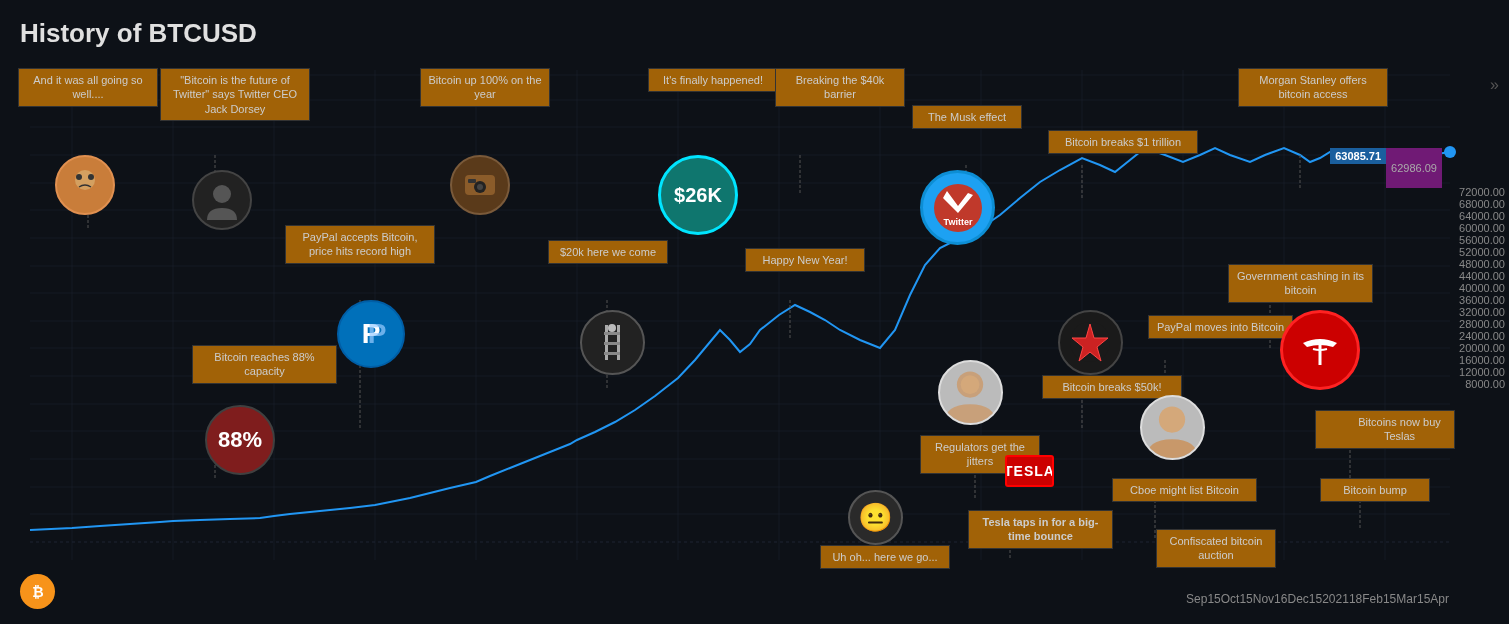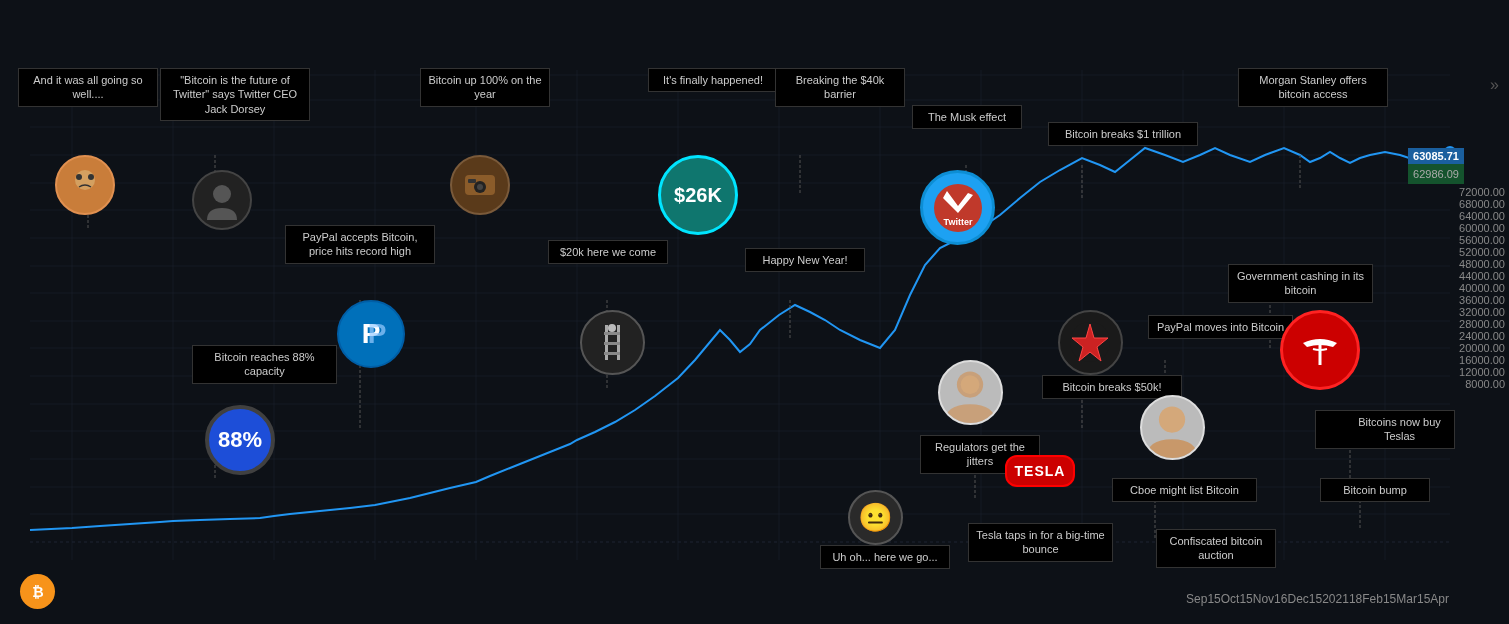--- a/index.html
+++ b/index.html
@@ -47,43 +47,43 @@
       left: 30px;
       right: 60px;
       display: flex;
       justify-content: flex-end;
       font-size: 12px;
       color: #888;
     }
     
     .price-tag {
       position: absolute;
-      right: 45px;
+      right: 67px;
       top: 148px;
       display: flex;
-      flex-direction: column;
+      flex-direction: row;
       align-items: flex-start;
     }
     .price-high {
       background: #1a5f9e;
       color: #fff;
       font-size: 11px;
       padding: 2px 5px;
       font-weight: bold;
     }
     .price-low {
-      background: #14532d;
+      background: #701a75;
       color: #aaa;
       font-size: 11px;
-      padding: 4px 5px;
+      padding: 14px 5px;
     }
     
     .annotation {
       position: absolute;
-      background: #000000;
+      background: #a16207;
       border: 1px solid #333;
       padding: 4px 7px;
       font-size: 11px;
       color: #ccc;
       text-align: center;
       max-width: 150px;
       line-height: 1.3;
     }
     
     .circle-icon {
@@ -109,20 +109,21 @@
       right: 10px;
       bottom: 530px;
       color: #555;
       font-size: 16px;
     }
   </style>
 </head>
 <body>
 
 <div class="chart-container">
+  <div class="title">History of BTCUSD</div>
 
   <svg class="chart-svg" viewBox="0 0 1509 624" xmlns="http://www.w3.org/2000/svg">
 
     <line x1="30" y1="75" x2="1450" y2="75" stroke="#1e2433" stroke-width="0.5"></line>
     <line x1="30" y1="100" x2="1450" y2="100" stroke="#1e2433" stroke-width="0.5"></line>
     <line x1="30" y1="127" x2="1450" y2="127" stroke="#1e2433" stroke-width="0.5"></line>
     <line x1="30" y1="155" x2="1450" y2="155" stroke="#1e2433" stroke-width="0.5"></line>
     <line x1="30" y1="183" x2="1450" y2="183" stroke="#1e2433" stroke-width="0.5"></line>
     <line x1="30" y1="210" x2="1450" y2="210" stroke="#1e2433" stroke-width="0.5"></line>
     <line x1="30" y1="238" x2="1450" y2="238" stroke="#1e2433" stroke-width="0.5"></line>
@@ -410,29 +411,29 @@
   </div>
 
   <div class="circle-icon" style="left:938px;top:360px;width:65px;height:65px;background:#bbb;border:2px solid #ddd;overflow:hidden;">
     <svg width="65" height="65" viewBox="0 0 65 65">
       <circle cx="32" cy="24" r="14" fill="#c8a07a"></circle>
       <path d="M5 65 Q5 45 32 45 Q59 45 59 65" fill="#c8a07a"></path>
       <circle cx="32" cy="24" r="10" fill="#d4a87a"></circle>
     </svg>
   </div>
 
-  <div class="annotation" style="left:968px;top:523px;width:145px;">
+  <div class="annotation" style="left:968px;top:510px;width:145px;font-weight:bold;">
     Tesla taps in for a big-time bounce
   </div>
 
-  <div class="circle-icon" style="left:1005px;top:455px;width:70px;height:32px;background:#cc0000;border-radius:12px;border:2px solid #ff0000;font-size:14px;font-weight:bold;color:white;letter-spacing:1px;">
+  <div class="circle-icon" style="left:1005px;top:455px;width:49px;height:32px;background:#cc0000;border-radius:3px;border:2px solid #ff0000;font-size:14px;font-weight:bold;color:white;letter-spacing:1px;">
     TESLA
   </div>
 
-  <div class="annotation" style="left:1048px;top:122px;width:150px;">
+  <div class="annotation" style="left:1048px;top:130px;width:150px;">
     Bitcoin breaks $1 trillion
   </div>
 
   <div class="annotation" style="left:1042px;top:375px;width:140px;">
     Bitcoin breaks $50k!
   </div>
 
   <div class="circle-icon" style="left:1058px;top:310px;width:65px;height:65px;background:#1a1a1a;border:2px solid #444;font-size:30px;">
     <svg width="45" height="45" viewBox="0 0 45 45">
       <circle cx="22" cy="22" r="20" fill="#1a1a1a"></circle>
@@ -477,21 +478,21 @@
       <path d="M10 20 Q27 12 44 20 L40 24 Q27 20 14 24 Z" fill="white"></path>
       <path d="M27 20 L27 42" stroke="white" stroke-width="3"></path>
       <path d="M20 26 Q27 28 34 26" stroke="white" stroke-width="2" fill="none"></path>
     </svg>
   </div>
 
   <div class="annotation" style="left:192px;top:345px;width:145px;">
     Bitcoin reaches 88% capacity
   </div>
 
-  <div class="circle-icon" style="left:205px;top:405px;width:70px;height:70px;background:#1d4ed8;border:4px solid #404040;font-size:22px;color:#fff;font-weight:bold;">
+  <div class="circle-icon" style="left:205px;top:405px;width:70px;height:70px;background:#7f1d1d;border:2px solid #404040;font-size:22px;color:#fff;font-weight:bold;">
     88%
   </div>
 
   <div class="annotation" style="left:1320px;top:478px;width:110px;">
     Bitcoin bump
   </div>
 
   <div class="nav-arrows">
     <span>»</span>
   </div>

